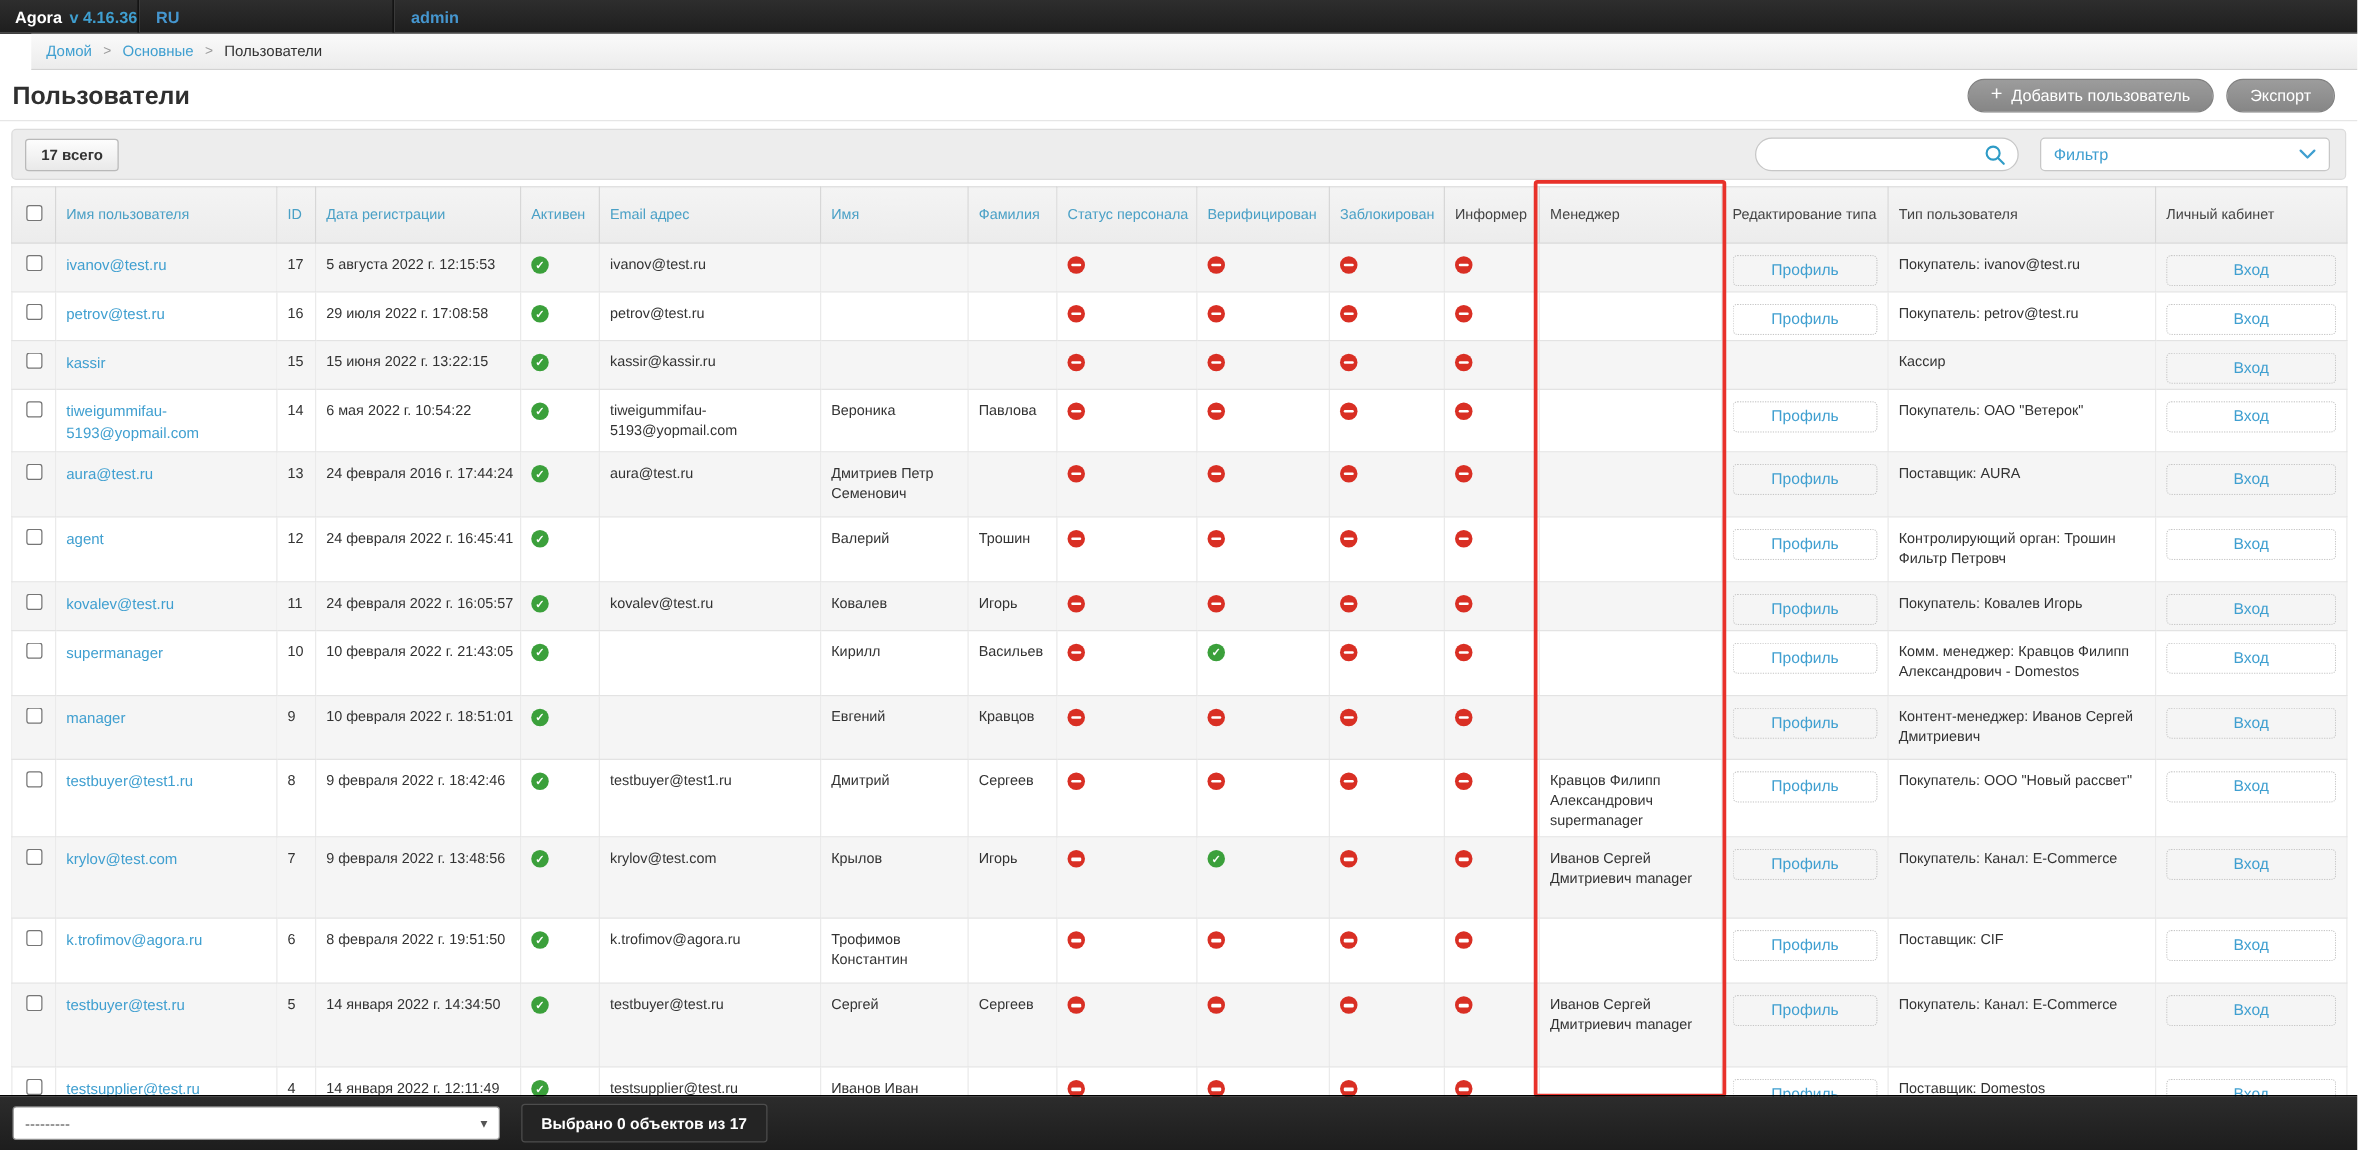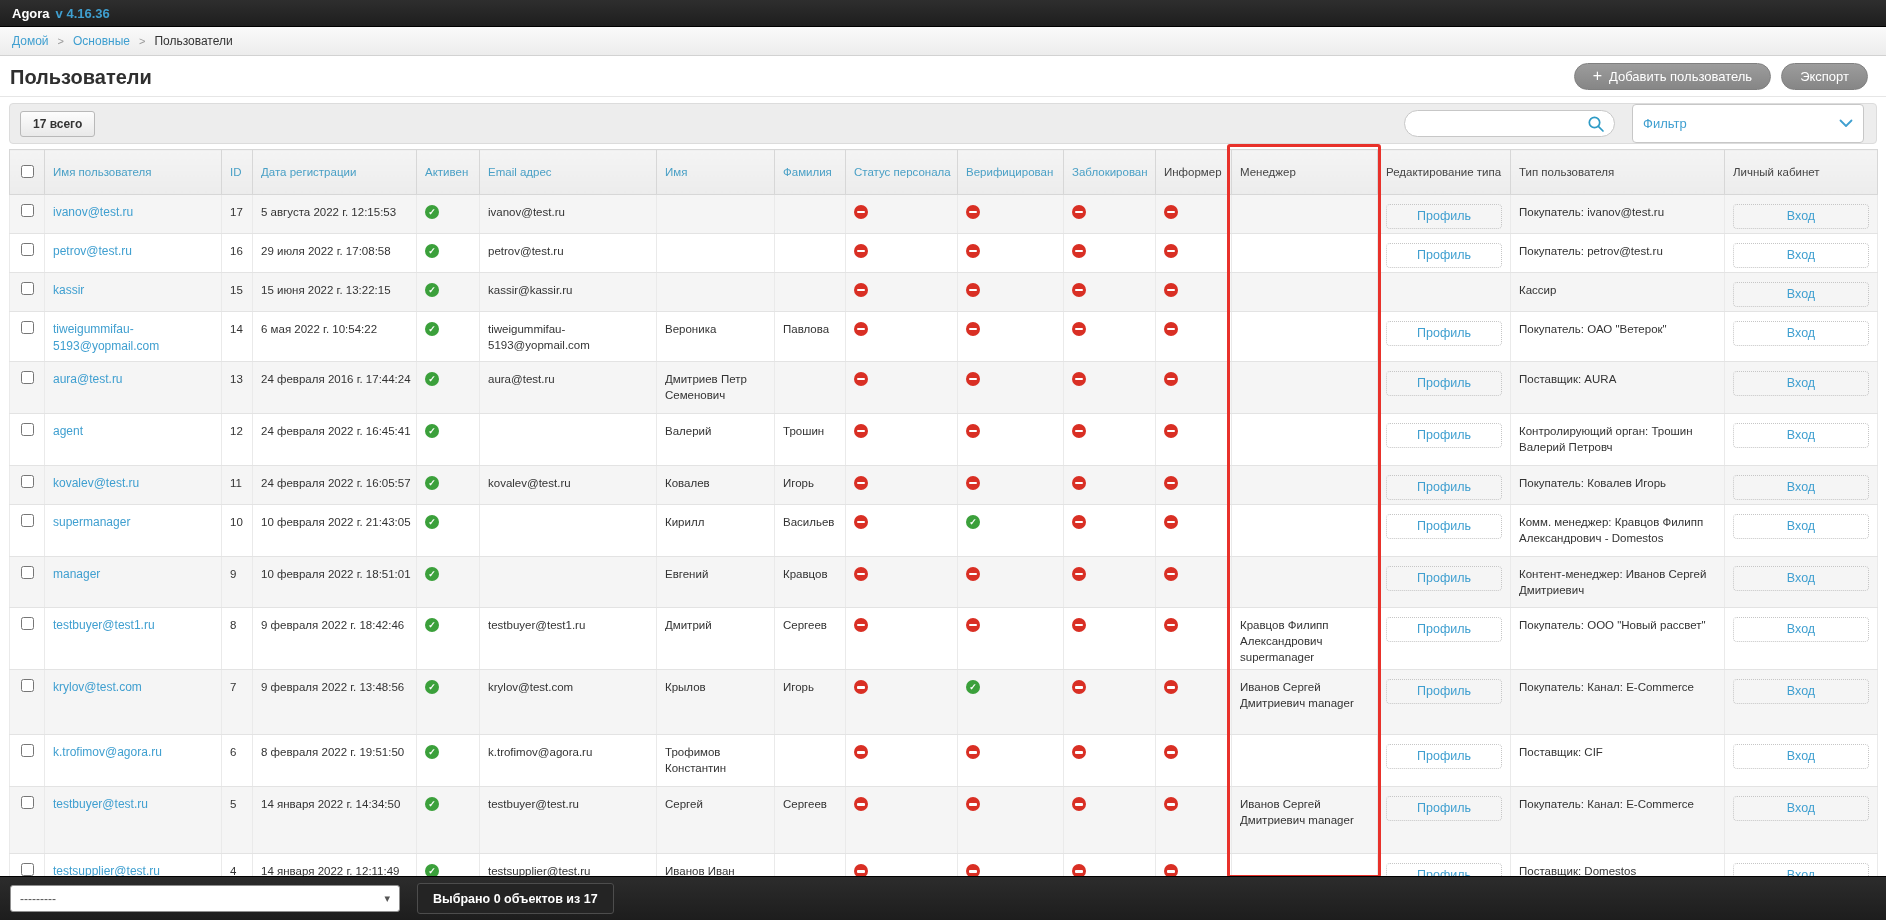--- a/index.html
+++ b/index.html
@@ -22,21 +22,21 @@
     display:flex; align-items:center; padding:0 14px; font-size:13px; font-weight:bold;
     color:#4596cf; border-left:1px solid #0c0c0c; box-shadow:inset 1px 0 0 #3a3a3a;
     cursor:pointer;
   }
   .nav-cell.locale { width:204px; }
   .nav-cell.user { width:216px; }
   
   .breadcrumbs {
     height:29px; background:linear-gradient(#fafafa,#ececec);
     border-bottom:1px solid #d2d2d2; display:flex; align-items:center;
-    padding-left:12px; font-size:12px; gap:9px;
+    padding-left:12px; font-size:12px; gap:9px;margin-left:25px;
   }
   .breadcrumbs .crumb { color:#3f9fd0; text-decoration:none; cursor:pointer; }
   .breadcrumbs .sep { color:#9a9a9a; font-size:11px; }
   .breadcrumbs .current { color:#333; }
   
   .page-head {
     display:flex; justify-content:space-between; align-items:center;
     padding:7px 10px 6px 10px; border-bottom:1px solid #e6e6e6;
   }
   .page-title { margin:0; font-size:20px; line-height:26px; font-weight:bold; color:#2f2f2f; }
@@ -63,21 +63,21 @@
   .search-box {
     position:relative; width:211px; height:27px; background:#fff;
     border:1px solid #c7c7c7; border-radius:14px; display:flex; align-items:center;
   }
   .search-box input {
     border:none; outline:none; background:transparent; flex:1;
     padding:0 30px 0 12px; font-size:12px; font-family:"Liberation Sans", sans-serif;
   }
   .search-icon { position:absolute; right:9px; top:4px; cursor:pointer; }
   .filter-select {
-    width:232px; height:39px; background:#fff; border:1px solid #c7c7c7; border-radius:4px;
+    width:232px; height:27px; background:#fff; border:1px solid #c7c7c7; border-radius:4px;
     display:flex; align-items:center; justify-content:space-between; padding:0 10px;
     color:#3f9fd0; font-size:13px; cursor:pointer;
   }
   
   .table-wrap { margin:5px 9px 0 9px; }
   table { border-collapse:collapse; table-layout:fixed; width:1868px; font-size:11.5px; color:#333; }
   thead th {
     background:linear-gradient(#f4f4f4,#ececec); border:1px solid #d7d7d7; height:24px;
     text-align:left; padding:16px 8px; font-weight:normal; font-size:11.5px;
     white-space:nowrap; overflow:hidden;
@@ -131,20 +131,28 @@
     font-family:"Liberation Sans", sans-serif;
   }
 </style>
 </head>
 <body>
 
 <header class="navbar">
   <div class="brand-wrap">
     <span class="brand">Agora</span>
     <span class="version">v 4.16.36</span>
+  </div>
+  <div class="navbar-right">
+    <div class="nav-cell locale">
+      <span>RU</span>
+    </div>
+    <div class="nav-cell user">
+      <span>admin</span>
+    </div>
   </div>
 </header>
 
 <nav class="breadcrumbs">
   <a class="crumb">Домой</a>
   <span class="sep">&gt;</span>
   <a class="crumb">Основные</a>
   <span class="sep">&gt;</span>
   <span class="current">Пользователи</span>
 </nav>
@@ -338,21 +346,21 @@
           <td>Валерий</td>
           <td>Трошин</td>
           <td><span class="st-icon denied"></span></td>
           <td><span class="st-icon denied"></span></td>
           <td><span class="st-icon denied"></span></td>
           <td><span class="st-icon denied"></span></td>
           <td></td>
           <td>
             <button class="cell-btn">Профиль</button>
           </td>
-          <td>Контролирующий орган: Трошин Валерий Петровч</td>
+          <td>Контролирующий орган: Трошин Фильтр Петровч</td>
           <td>
             <button class="cell-btn">Вход</button>
           </td>
         </tr>
         <tr class="odd" style="height: 34px;">
           <td class="center"><input type="checkbox" style=""></td>
           <td><a class="cell-link">kovalev@test.ru</a></td>
           <td>11</td>
           <td class="nowrap">24 февраля 2022 г. 16:05:57</td>
           <td><span class="st-icon ok"></span></td>

